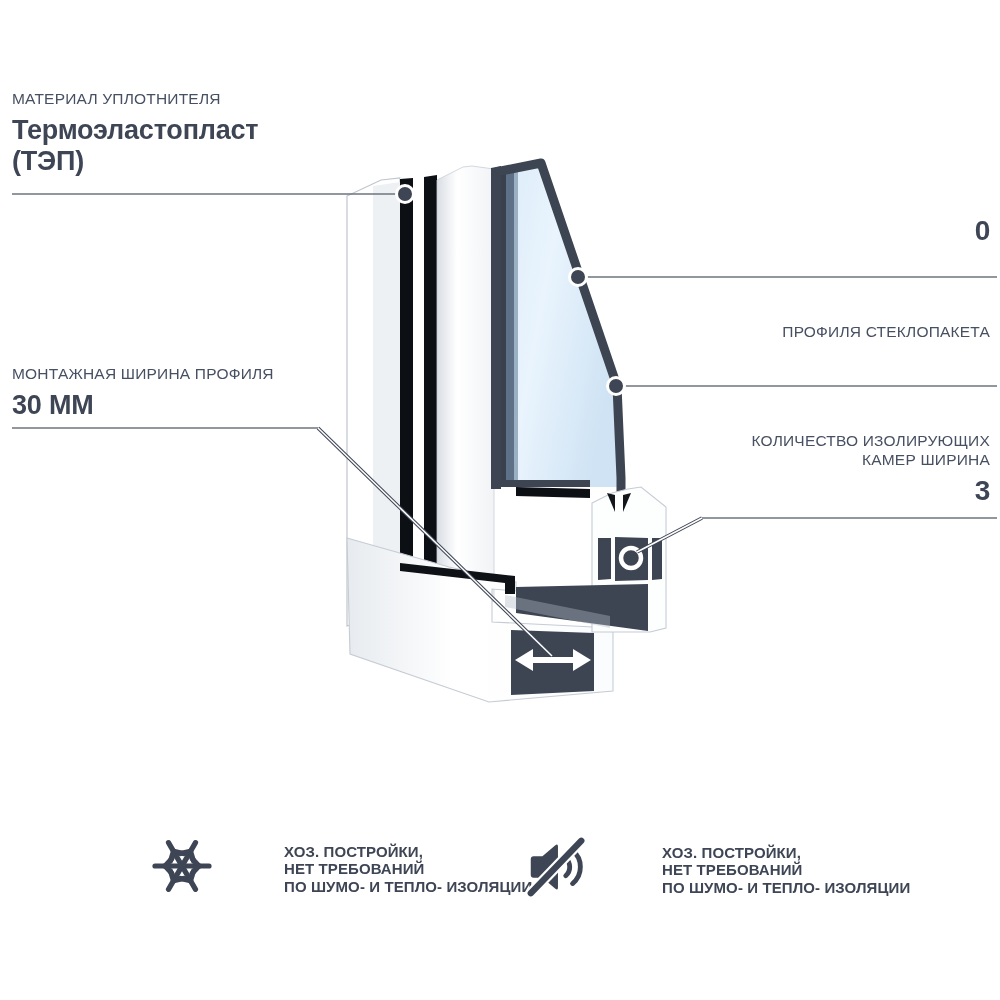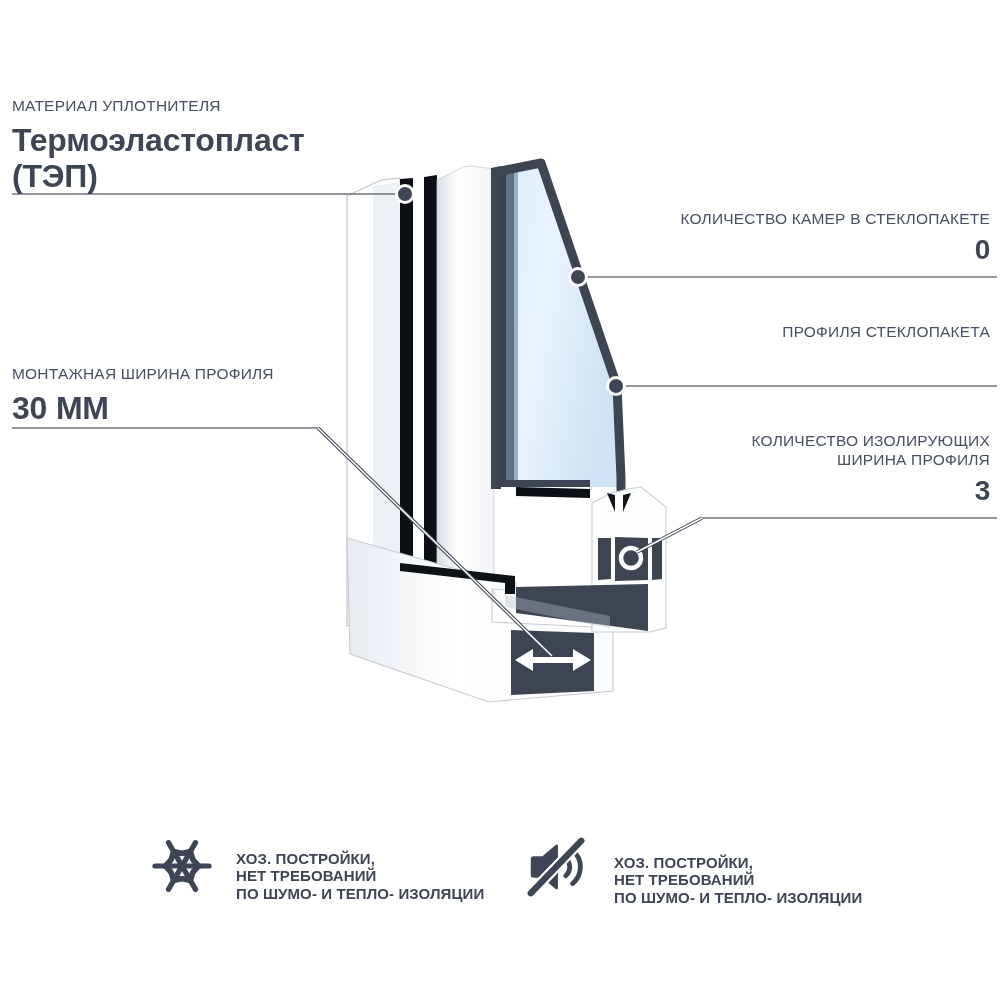--- a/index.html
+++ b/index.html
@@ -9,31 +9,31 @@
     position:relative;overflow:hidden;color:#3e4554;
   }
   .stage{position:absolute;inset:0;}
   svg.art{position:absolute;left:0;top:0;width:1000px;height:1000px;}
   .callout{position:absolute;}
   .callout .cap{
     font-size:15.5px;font-weight:500;letter-spacing:.2px;
     color:#475062;line-height:19px;
   }
   .callout .val{
-    font-size:32px;font-weight:700;color:#3e4554;line-height:1.13;margin-top:7px;
+    font-size:27px;font-weight:700;color:#3e4554;line-height:1.13;margin-top:7px;
     letter-spacing:-.2px;
   }
   .c-right{text-align:right;}
   .c-right .val{font-size:28px;margin-top:6px;}
-  #c1{left:12px;top:96px;width:300px;}
+  #c1{left:12px;top:89px;width:300px;}
   #c2{right:10px;top:209px;width:340px;}
   #c3{right:10px;top:322px;width:340px;}
   #c4{right:10px;top:431px;width:240px;}
   #c5{left:12px;top:364px;width:320px;}
-  .feature{position:absolute;display:flex;align-items:flex-end;}
+  .feature{position:absolute;display:flex;align-items:center;gap:48px;}
   #f1{left:150px;top:829px;}
   #f2{left:522px;top:827px;}
   .feature .ficon{flex:0 0 auto;margin-top:5px;}
   .feature .ftext{
     margin-left:22px;font-size:15px;font-weight:700;line-height:17.5px;
     color:#3e4554;white-space:pre-line;padding-top:7px;letter-spacing:.1px;
   }
 </style>
 </head>
 <body>
@@ -124,30 +124,29 @@
       <circle cx="616" cy="386" r="8.5"></circle>
     </g>
   </svg>
 
   <div class="callout" id="c1">
     <div class="cap">МАТЕРИАЛ УПЛОТНИТЕЛЯ</div>
     <div class="val">Термоэластопласт (ТЭП)</div>
   </div>
 
   <div class="callout c-right" id="c2">
-    <div class="cap">КОЛИЧЕСТВО КАМЕР В СТЕКЛОПАКЕТЕ</div>
     <div class="val">0</div>
   </div>
 
   <div class="callout c-right" id="c3">
     <div class="cap">ПРОФИЛЯ СТЕКЛОПАКЕТА</div>
   </div>
 
   <div class="callout c-right" id="c4">
-    <div class="cap">КОЛИЧЕСТВО ИЗОЛИРУЮЩИХ ШИРИНА ПРОФИЛЯ</div>
+    <div class="cap">КОЛИЧЕСТВО ИЗОЛИРУЮЩИХ КАМЕР ШИРИНА</div>
     <div class="val">3</div>
   </div>
 
   <div class="callout" id="c5">
     <div class="cap">МОНТАЖНАЯ ШИРИНА ПРОФИЛЯ</div>
     <div class="val">30 ММ</div>
   </div>
 
   <div class="feature" id="f1">
     <span class="ficon">

